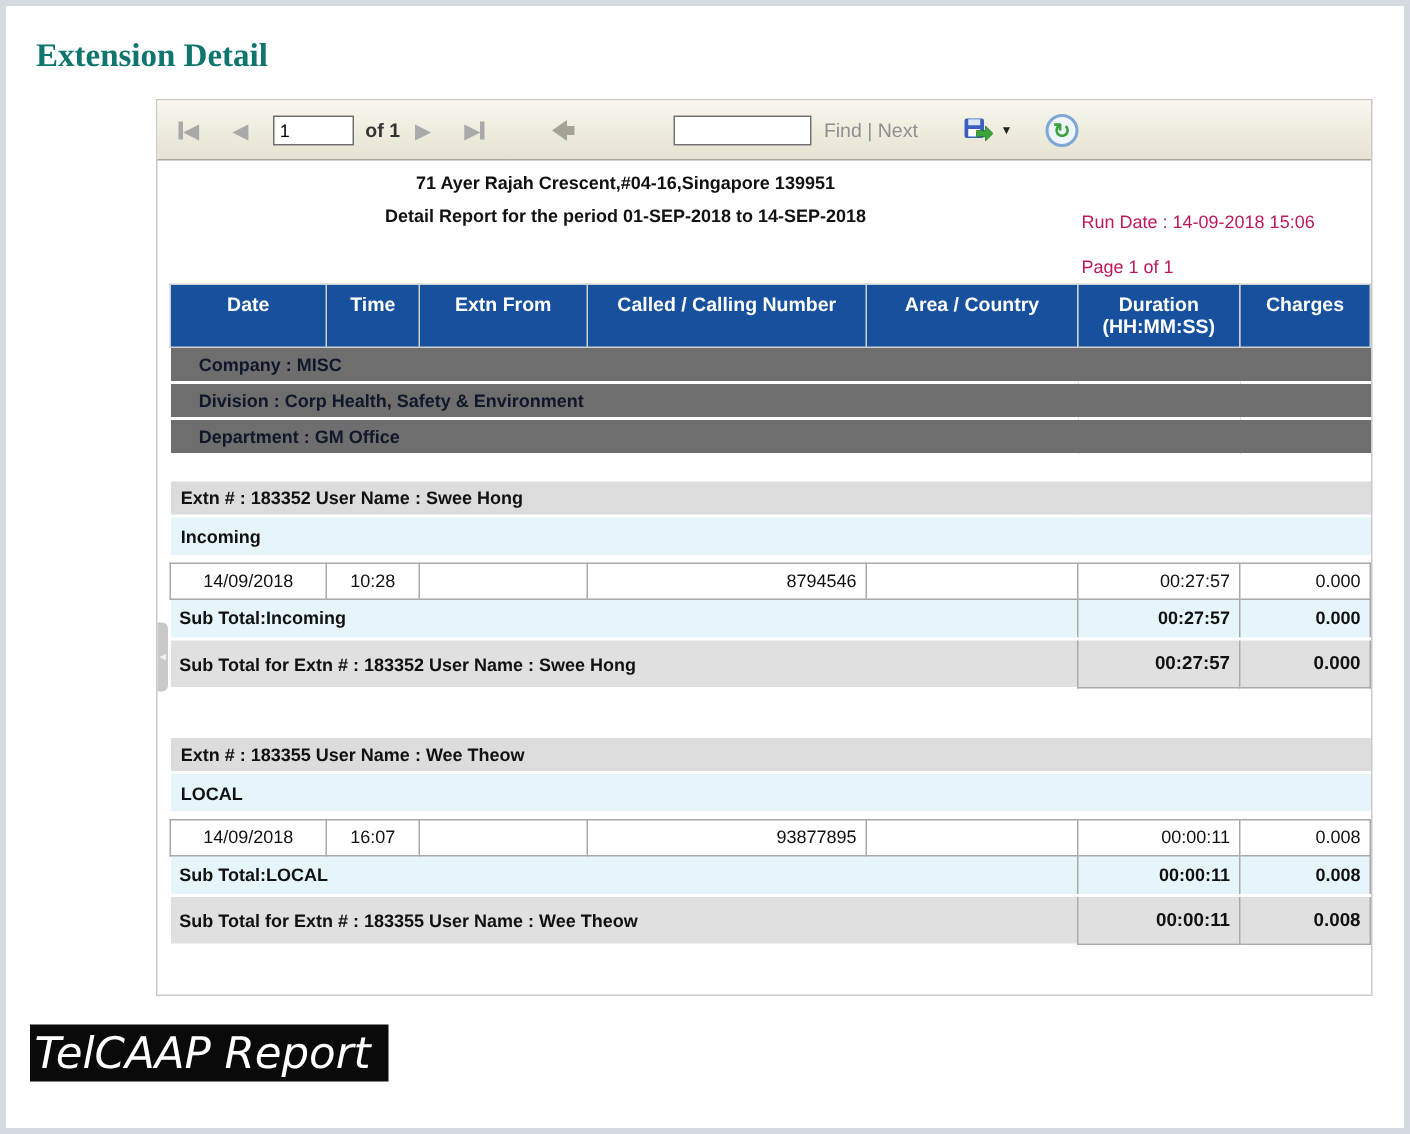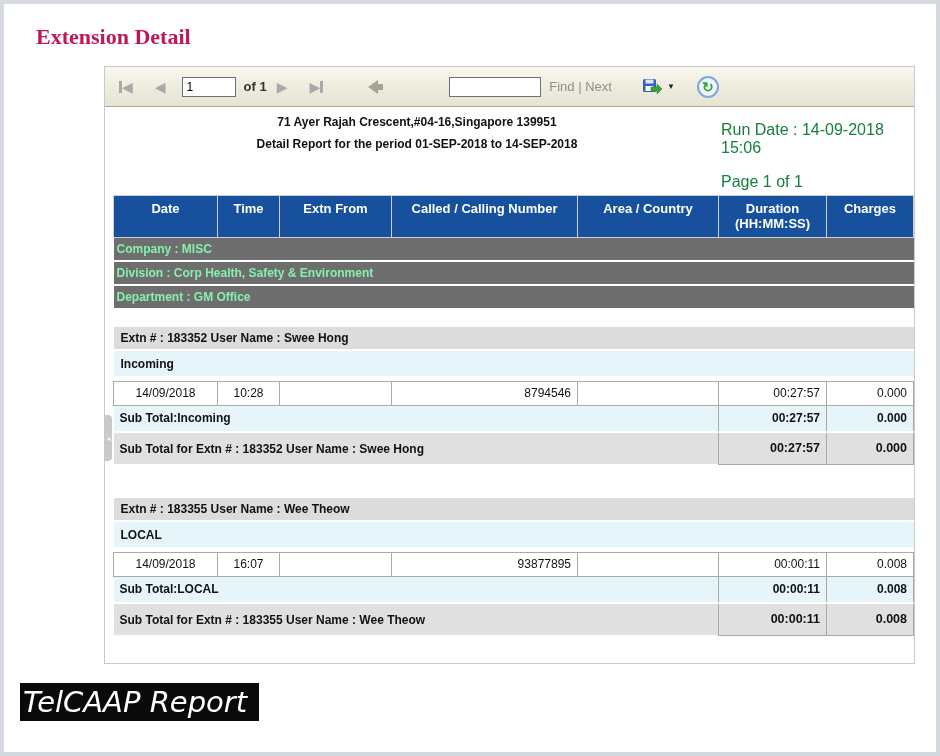--- a/index.html
+++ b/index.html
@@ -5,23 +5,23 @@
   * { margin:0; padding:0; box-sizing:border-box; }
   html,body { width:940px; height:756px; }
   body {
     font-family:"Liberation Sans", sans-serif;
     background:#ffffff;
     border:4px solid #d4dae0;
     position:relative;
     overflow:hidden;
   }
   .page-title {
-    position:absolute; left:32px; top:20px;
+    position:absolute; left:20px; top:20px;
     font-family:"Liberation Serif", serif;
-    font-weight:bold; font-size:22px; color:#be185d;
+    font-weight:bold; font-size:22px; color:#0f766e;
   }
   
   .viewer {
     position:absolute; left:100px; top:62px; width:811px; height:598px;
     background:#ffffff; border:1px solid #c9c9c9;
   }
   .toolbar {
     height:40px; display:flex; align-items:center;
     background:linear-gradient(#faf8ef,#eceadb 60%, #e6e3d2);
     border-bottom:1px solid #a8a89b;
@@ -50,29 +50,29 @@
     border:2px solid #7ea7d8; color:#3aa43a; font-size:14px; font-weight:bold;
     display:flex; align-items:center; justify-content:center; background:#eef5fb; cursor:pointer;
   }
   
   .report-body { padding:8px 0 0 8px; position:relative; }
   .rep-header { display:flex; width:800px; margin-bottom:4px; }
   .rep-header .centerblock { width:608px; text-align:center; }
   .company { font-weight:bold; font-size:14px; color:#111; padding:4px 0 10px; }
   .address { font-weight:bold; font-size:12px; color:#111; padding-bottom:8px; }
   .period  { font-weight:bold; font-size:12px; color:#111; padding-bottom:6px; }
-  .rep-header .rightblock { width:192px; font-size:16px; color:#15803d; padding-top:6px; }
+  .rep-header .rightblock { width:192px; font-size:12px; color:#be185d; padding-top:6px;margin-top:20px; }
   .rundate { padding-bottom:16px; }
   table.rep { width:800px; border-collapse:collapse; table-layout:fixed; font-size:12px; color:#111; }
   th.colhead {
     background:#17519e; color:#fff; font-size:13px; font-weight:bold;
     border:1px solid #cfcfcf; vertical-align:top; padding:5px 3px 0; height:42px; text-align:center;
   }
   tr.group-row td {
-    background:#6e6e6e; color:#86efac; font-weight:bold; padding:4px 3px; height:23px;
+    background:#6e6e6e; color:#0f172a; font-weight:bold; padding:4px 19px; height:23px;
     border-bottom:2px solid #fff;
   }
   tr.spacer td { background:#fff; height:18px; border:none; }
   tr.section-gap td { background:#fff; height:34px; border:none; }
   tr.mini-spacer td { background:#fff; height:5px; border:none; }
   tr.extn-header-row td {
     background:#dcdcdc; font-weight:bold; padding:4px 7px; height:20px; border-bottom:2px solid #fff;
   }
   tr.call-type-row td { background:#e5f5fa; font-weight:bold; padding:5px 7px; height:26px;margin-left:40px; }
   tr.data-row td { background:#fff; border:1px solid #a9a9a9; height:24px; padding:2px 6px; }

